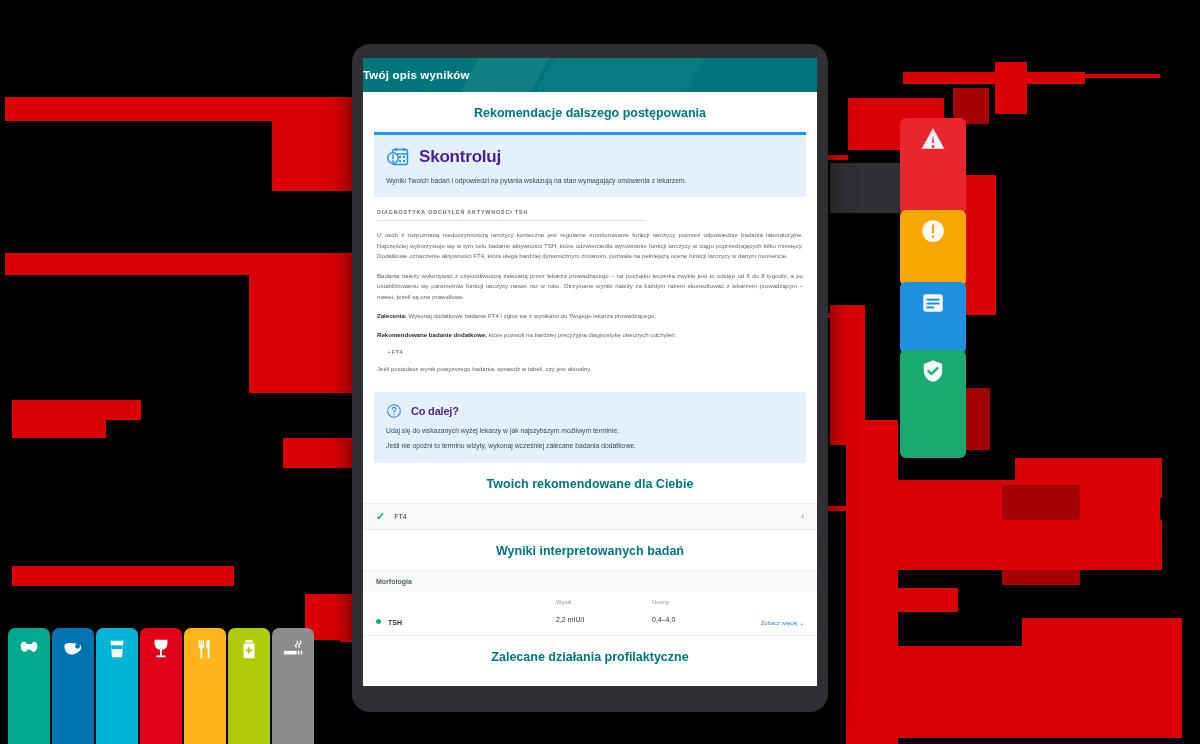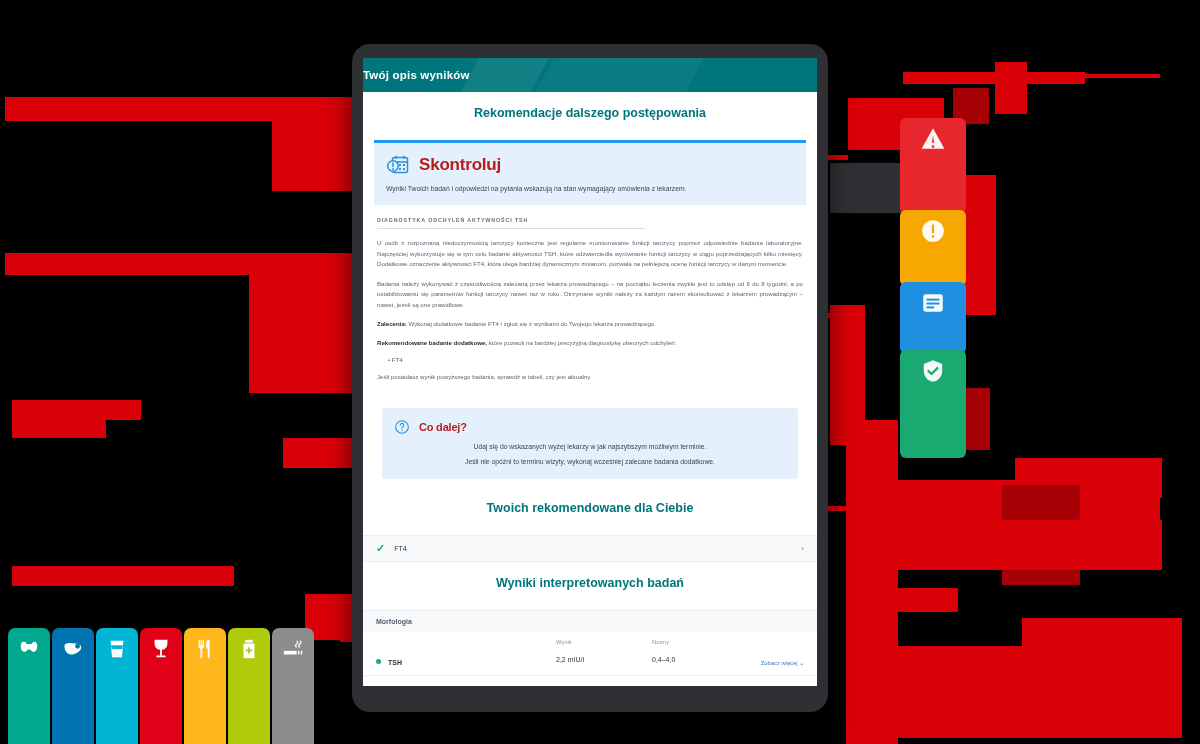--- a/index.html
+++ b/index.html
@@ -55,32 +55,32 @@
   #app-header .streak2 {
     position: absolute; top: -40px; left: 175px; width: 150px; height: 140px;
     background: rgba(255,255,255,.04); transform: skewX(-28deg);
   }
   #app-title { color: #fff; font-size: 11.5px; font-weight: 600; letter-spacing: .2px; position: relative; }
 
   #content { padding: 0 0 0 0; }
 
   .sec-heading {
     text-align: center; color: #00767c; font-weight: 700; font-size: 12.5px;
-    padding: 14px 0 20px 0;
+    padding: 14px 0 12px 0;
   }
 
   
   .blue-panel {
     background: #e4f0fb; border-top: 3px solid #2196f3; margin: 0 11px;
     padding: 10px 12px 11px 12px;
   }
   .bp-head { display: flex; align-items: center; gap: 9px; }
   .bp-head .bp-ico { width: 24px; height: 24px; flex: 0 0 24px; }
   .bp-head .bp-ico svg { width: 24px; height: 24px; }
-  .bp-title { font-size: 17px; font-weight: 700; color: #b91c1c; letter-spacing: -.2px; }
+  .bp-title { font-size: 17px; font-weight: 700; color: #4c1d95; letter-spacing: -.2px; }
   .bp-body { font-size: 6.8px; color: #3b4652; margin-top: 7px; line-height: 1.5; }
   .bp-body p + p { margin-top: 4px; }
 
   .blue-panel.next { border-top: none; border-radius: 3px; padding: 11px 12px 12px 12px; }
   .blue-panel.next .bp-title { font-size: 11px; font-weight: 700; }
   .blue-panel.next .bp-ico, .blue-panel.next .bp-ico svg { width: 16px; height: 16px; flex:0 0 16px; }
 
   
   .article { padding: 12px 14px 6px 14px; }
   .kicker {
@@ -298,21 +298,21 @@
             <b>Zalecenia:</b><span> Wykonaj dodatkowe badanie FT4 i zgłoś się z wynikami do Twojego lekarza prowadzącego.</span>
           </div>
           <div class="art-p">
             <b>Rekomendowane badanie dodatkowe,</b><span> które pozwoli na bardziej precyzyjną diagnostykę obecnych odchyleń:</span>
           </div>
           <div class="art-li">•  FT4</div>
           <div class="art-p">Jeśli posiadasz wynik powyższego badania, sprawdź w tabeli, czy jest aktualny.</div>
         </div>
 
         <div style="padding:12px 11px 0 11px;">
-          <div class="blue-panel next" style="margin:8px;text-align:center;">
+          <div class="blue-panel next" style="margin:0;">
             <div class="bp-head">
               <span class="bp-ico">
                 <svg viewBox="0 0 24 24" fill="none" stroke="#2a8fe0" stroke-width="1.6">
                   <circle cx="12" cy="12" r="9.5"></circle>
                   <path d="M9.4 9.3a2.7 2.7 0 1 1 3.4 2.6c-.6.2-.8.8-.8 1.4v.5" stroke-linecap="round"></path>
                   <circle cx="12" cy="16.7" r="1" fill="#2a8fe0" stroke="none"></circle>
                 </svg>
               </span>
               <span class="bp-title">Co dalej?</span>
             </div>

